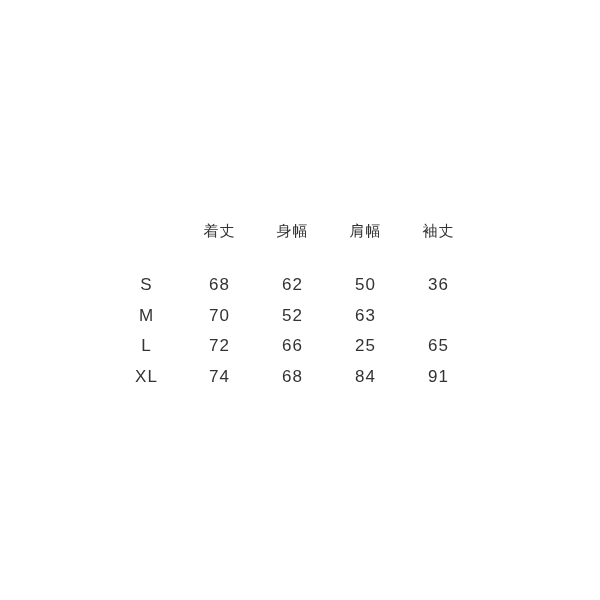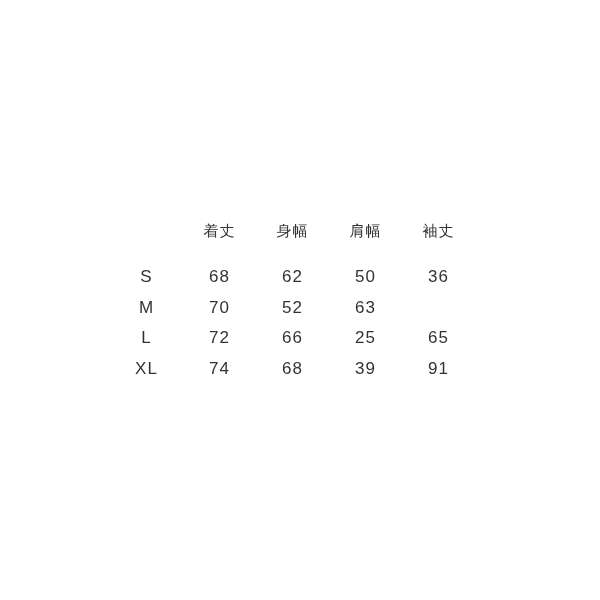--- a/index.html
+++ b/index.html
@@ -20,21 +20,21 @@
     top: 216px;
     color: #333333;
   }
   .row {
     display: flex;
     height: 30.5px;
     align-items: center;
   }
   .row.header {
     height: 30px;
-    margin-bottom: 16px;
+    margin-bottom: 24px;
   }
   .cell {
     width: 73px;
     text-align: center;
     white-space: nowrap;
   }
   .header .cell {
     font-size: 15px;
     letter-spacing: 1px;
   }
@@ -76,17 +76,17 @@
     <div class="cell data-cell">72</div>
     <div class="cell data-cell">66</div>
     <div class="cell data-cell">25</div>
     <div class="cell data-cell">65</div>
   </div>
 
   <div class="row">
     <div class="cell size-cell">XL</div>
     <div class="cell data-cell">74</div>
     <div class="cell data-cell">68</div>
-    <div class="cell data-cell">39</div>
+    <div class="cell data-cell">84</div>
     <div class="cell data-cell">91</div>
   </div>
 
 </div>
 
 </body></html>

